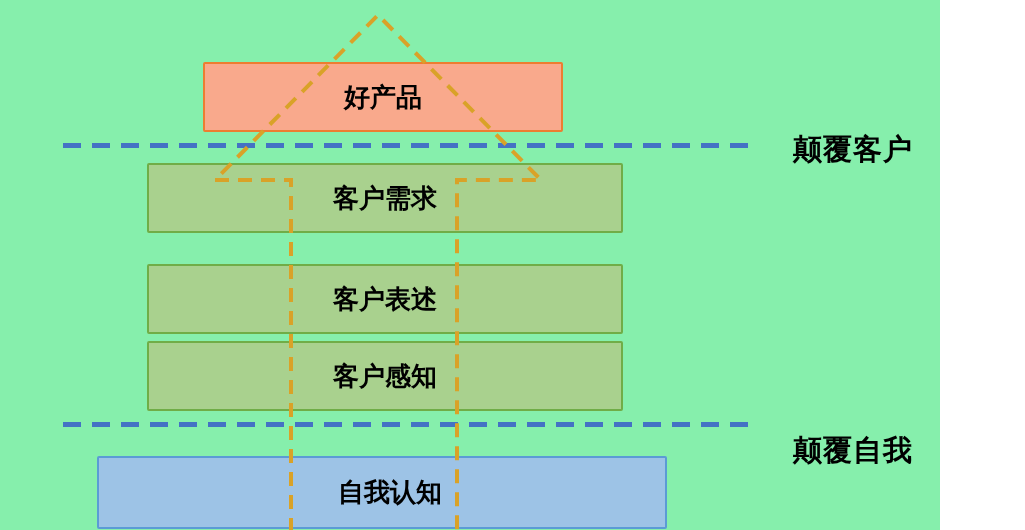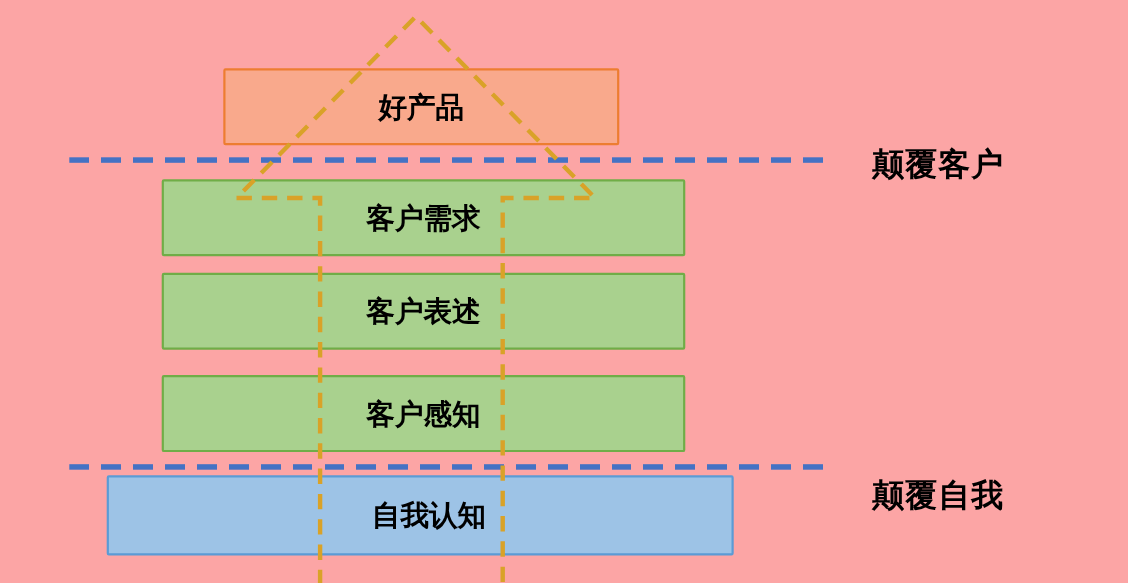--- a/index.html
+++ b/index.html
@@ -3,23 +3,23 @@
 <meta charset="utf-8">
 <style>
   html, body {
     margin: 0;
     padding: 0;
     background: #ffffff;
     font-family: "Liberation Sans", "DejaVu Sans", sans-serif;
   }
   .canvas {
     position: relative;
-    width: 1025px;
+    width: 940px;
     height: 530px;
-    background: #fca5a5;
+    background: #86efac;
     overflow: hidden;
   }
   .box {
     position: absolute;
     display: flex;
     align-items: center;
     justify-content: center;
     font-weight: bold;
     font-size: 26px;
     color: #000000;
@@ -30,24 +30,24 @@
     left: 203px; top: 62px; width: 360px; height: 70px;
     background: var(--top-box-fill);
     border: 2px solid var(--top-box-border);
   }
   .green-box {
     left: 147px; width: 476px; height: 70px;
     background: var(--middle-box-fill);
     border: 2px solid var(--middle-box-border);
   }
   .g1 { top: 163px; align-items: center; }
-  .g2 { top: 248px; }
+  .g2 { top: 264px; }
   .g3 { top: 341px; }
   .bottom-box {
-    left: 97px; top: 432px; width: 570px; height: 73px;
+    left: 97px; top: 456px; width: 570px; height: 73px;
     background: var(--bottom-box-fill);
     border: 2px solid var(--bottom-box-border);
     padding-left: 16px;
   }
   .dashed-line {
     position: absolute;
     left: 63px;
     width: 693px;
     height: 5px;
     background: repeating-linear-gradient(

